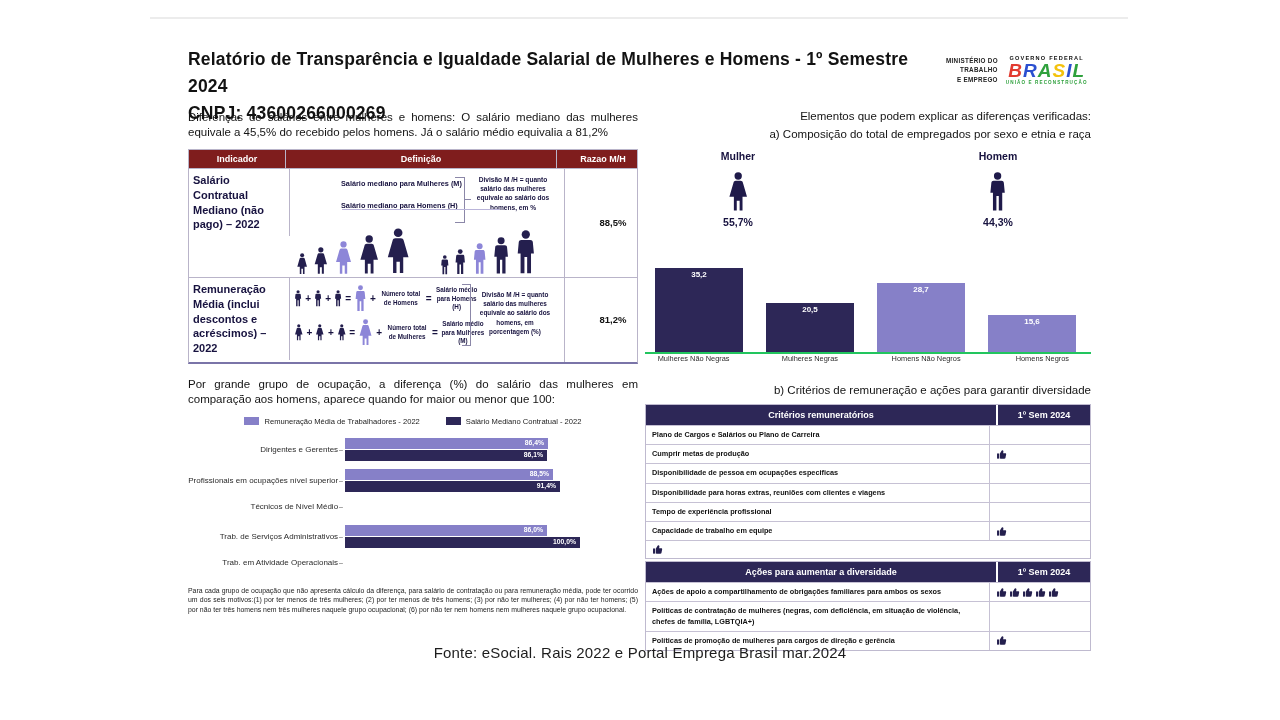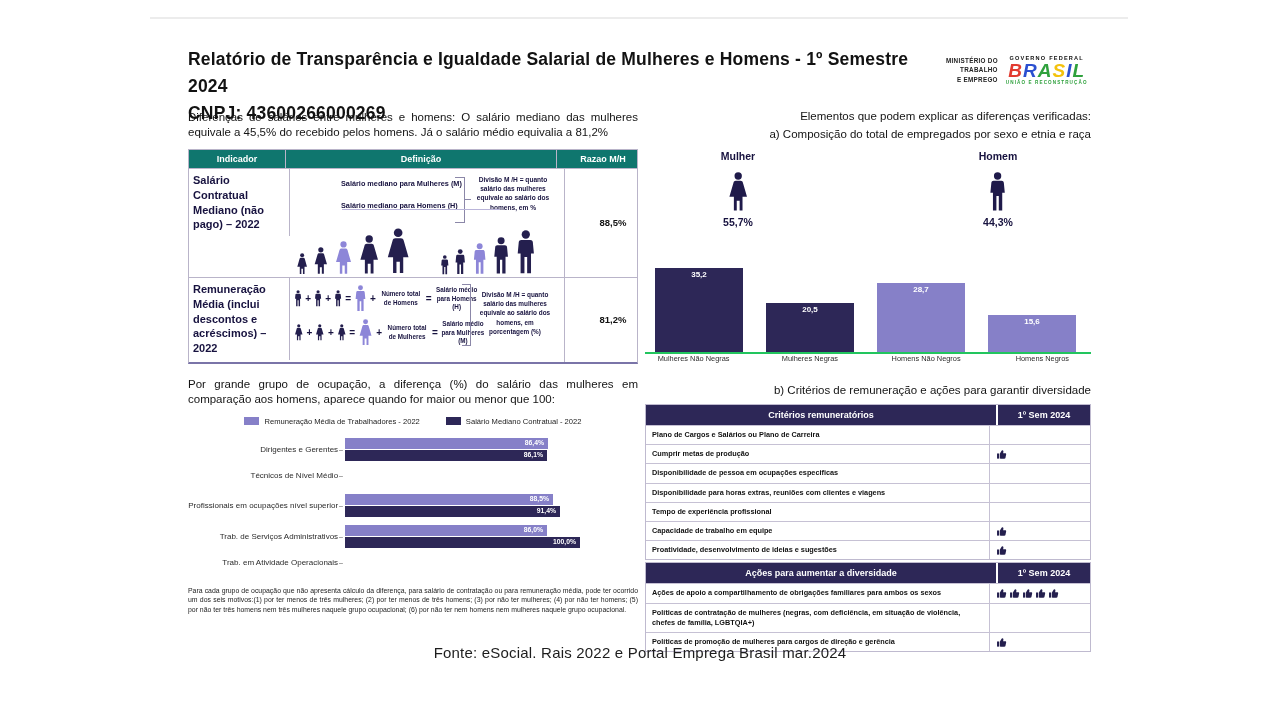--- a/index.html
+++ b/index.html
@@ -17,21 +17,21 @@
   .gov-brand{font-size:19px;font-weight:900;letter-spacing:1px;line-height:1;font-style:italic;}
   .gov-bottom{font-size:4.6px;font-weight:bold;letter-spacing:1.1px;color:#2fa13d;}
 
   
   .col-left{position:absolute;left:188px;top:110px;width:450px;}
   .col-right{position:absolute;left:645px;top:110px;width:446px;}
   .para{font-size:11.5px;line-height:1.3;text-align:justify;color:#141414;}
 
   
   .ind-table{margin-top:9px;border:1px solid #b9b4c9;border-bottom:2px solid #7a74a8;}
-  .ind-head{display:flex;background:#0f766e;color:#fff;font-weight:bold;font-size:9px;text-align:center;}
+  .ind-head{display:flex;background:#7f1d1d;color:#fff;font-weight:bold;font-size:9px;text-align:center;}
   .ind-head div{padding:4px 2px;}
   .c1{width:92px;flex:none;border-right:1px solid #b9b4c9;}
   .c2{width:266px;flex:none;border-right:1px solid #b9b4c9;}
   .c3{width:88px;flex:none;}
   .ind-row{display:flex;border-top:1px solid #b9b4c9;}
   .ind-cell{padding:4px;}
   .indicator-label{font-size:11px;font-weight:bold;color:#17123f;line-height:1.35;display:flex;align-items:center;height:100%;}
   .ratio-cell{display:flex;align-items:center;justify-content:center;font-size:9.5px;font-weight:bold;color:#111;}
   .def1{position:relative;height:100px;}
   .def1-labels{position:absolute;left:28px;top:10px;font-size:7.3px;font-weight:bold;color:#17123f;}
@@ -262,35 +262,35 @@
           <div class="occ-label">Dirigentes e Gerentes</div>
           <div class="occ-bars">
             <div class="occ-bar" style="width: 203px; background: rgb(134, 128, 200);">
               <span class="occ-val">86,4%</span>
             </div>
             <div class="occ-bar" style="width: 202px; background: rgb(45, 39, 87);">
               <span class="occ-val">86,1%</span>
             </div>
           </div>
         </div>
-        <div class="occ-row" style="margin-bottom: 11px;">
-          <div class="occ-label">Técnicos de Nível Médio</div>
-          <div class="occ-bars">
-            <div class="occ-empty"></div>
-          </div>
-        </div>
         <div class="occ-row">
           <div class="occ-label">Profissionais em ocupações nível superior</div>
           <div class="occ-bars">
             <div class="occ-bar" style="width: 208px; background: rgb(134, 128, 200);">
               <span class="occ-val">88,5%</span>
             </div>
             <div class="occ-bar" style="width: 215px; background: rgb(45, 39, 87);">
               <span class="occ-val">91,4%</span>
             </div>
+          </div>
+        </div>
+        <div class="occ-row" style="margin-bottom: 11px;">
+          <div class="occ-label">Técnicos de Nível Médio</div>
+          <div class="occ-bars">
+            <div class="occ-empty"></div>
           </div>
         </div>
         <div class="occ-row">
           <div class="occ-label">Trab. de Serviços Administrativos</div>
           <div class="occ-bars">
             <div class="occ-bar" style="width: 202px; background: rgb(134, 128, 200);">
               <span class="occ-val">86,0%</span>
             </div>
             <div class="occ-bar" style="width: 235px; background: rgb(45, 39, 87);">
               <span class="occ-val">100,0%</span>
@@ -387,21 +387,20 @@
           <div class="crit-row">
             <div class="lab">Capacidade de trabalho em equipe</div>
                    <div class="per">
               <svg width="11" height="11" viewBox="0 0 16 16" xmlns="http://www.w3.org/2000/svg">
     <path d="M1.5 6.5h3V14h-3z" fill="#241f4e"></path>
     <path d="M5.5 13.8V7l2.6-4.6c.3-.6 1-.9 1.6-.7.8.2 1.2 1 1.1 1.8L10.4 6h3c.9 0 1.6.8 1.4 1.7l-1 5c-.1.7-.8 1.3-1.5 1.3H6.7c-.5 0-.9-.1-1.2-.2z" fill="#241f4e"></path>
   </svg>
             </div>
           </div>
           <div class="crit-row">
-            <div class="lab">Proatividade, desenvolvimento de ideias e sugestões</div>
                    <div class="per">
               <svg width="11" height="11" viewBox="0 0 16 16" xmlns="http://www.w3.org/2000/svg">
     <path d="M1.5 6.5h3V14h-3z" fill="#241f4e"></path>
     <path d="M5.5 13.8V7l2.6-4.6c.3-.6 1-.9 1.6-.7.8.2 1.2 1 1.1 1.8L10.4 6h3c.9 0 1.6.8 1.4 1.7l-1 5c-.1.7-.8 1.3-1.5 1.3H6.7c-.5 0-.9-.1-1.2-.2z" fill="#241f4e"></path>
   </svg>
             </div>
           </div>
         </div>
     </div>
 

